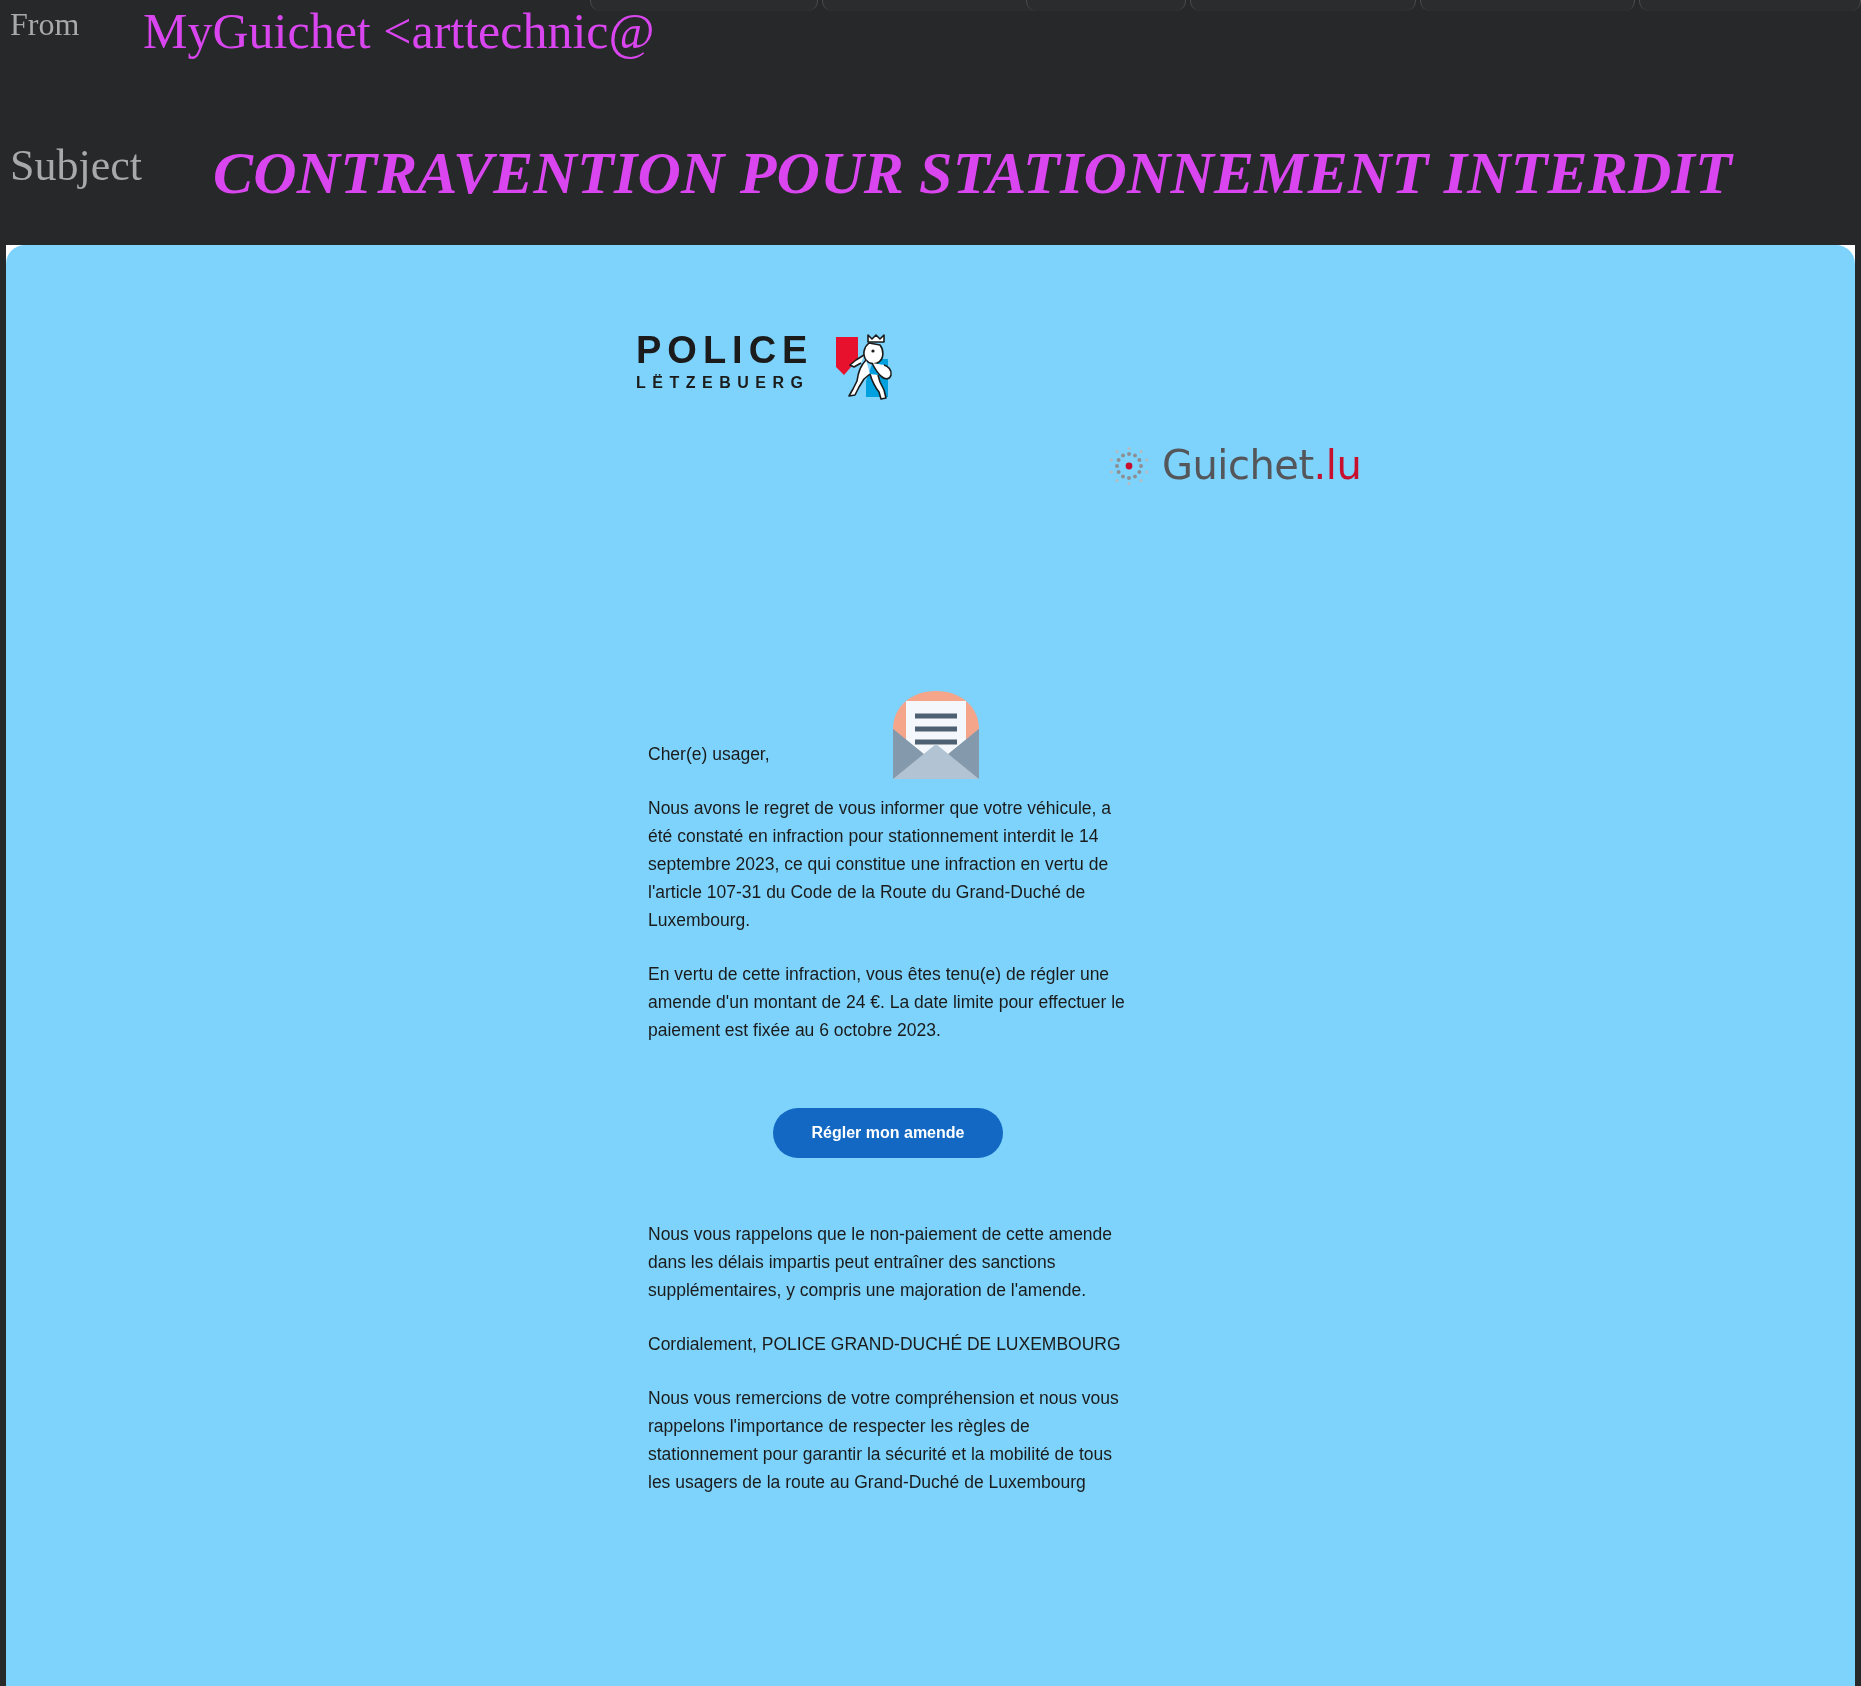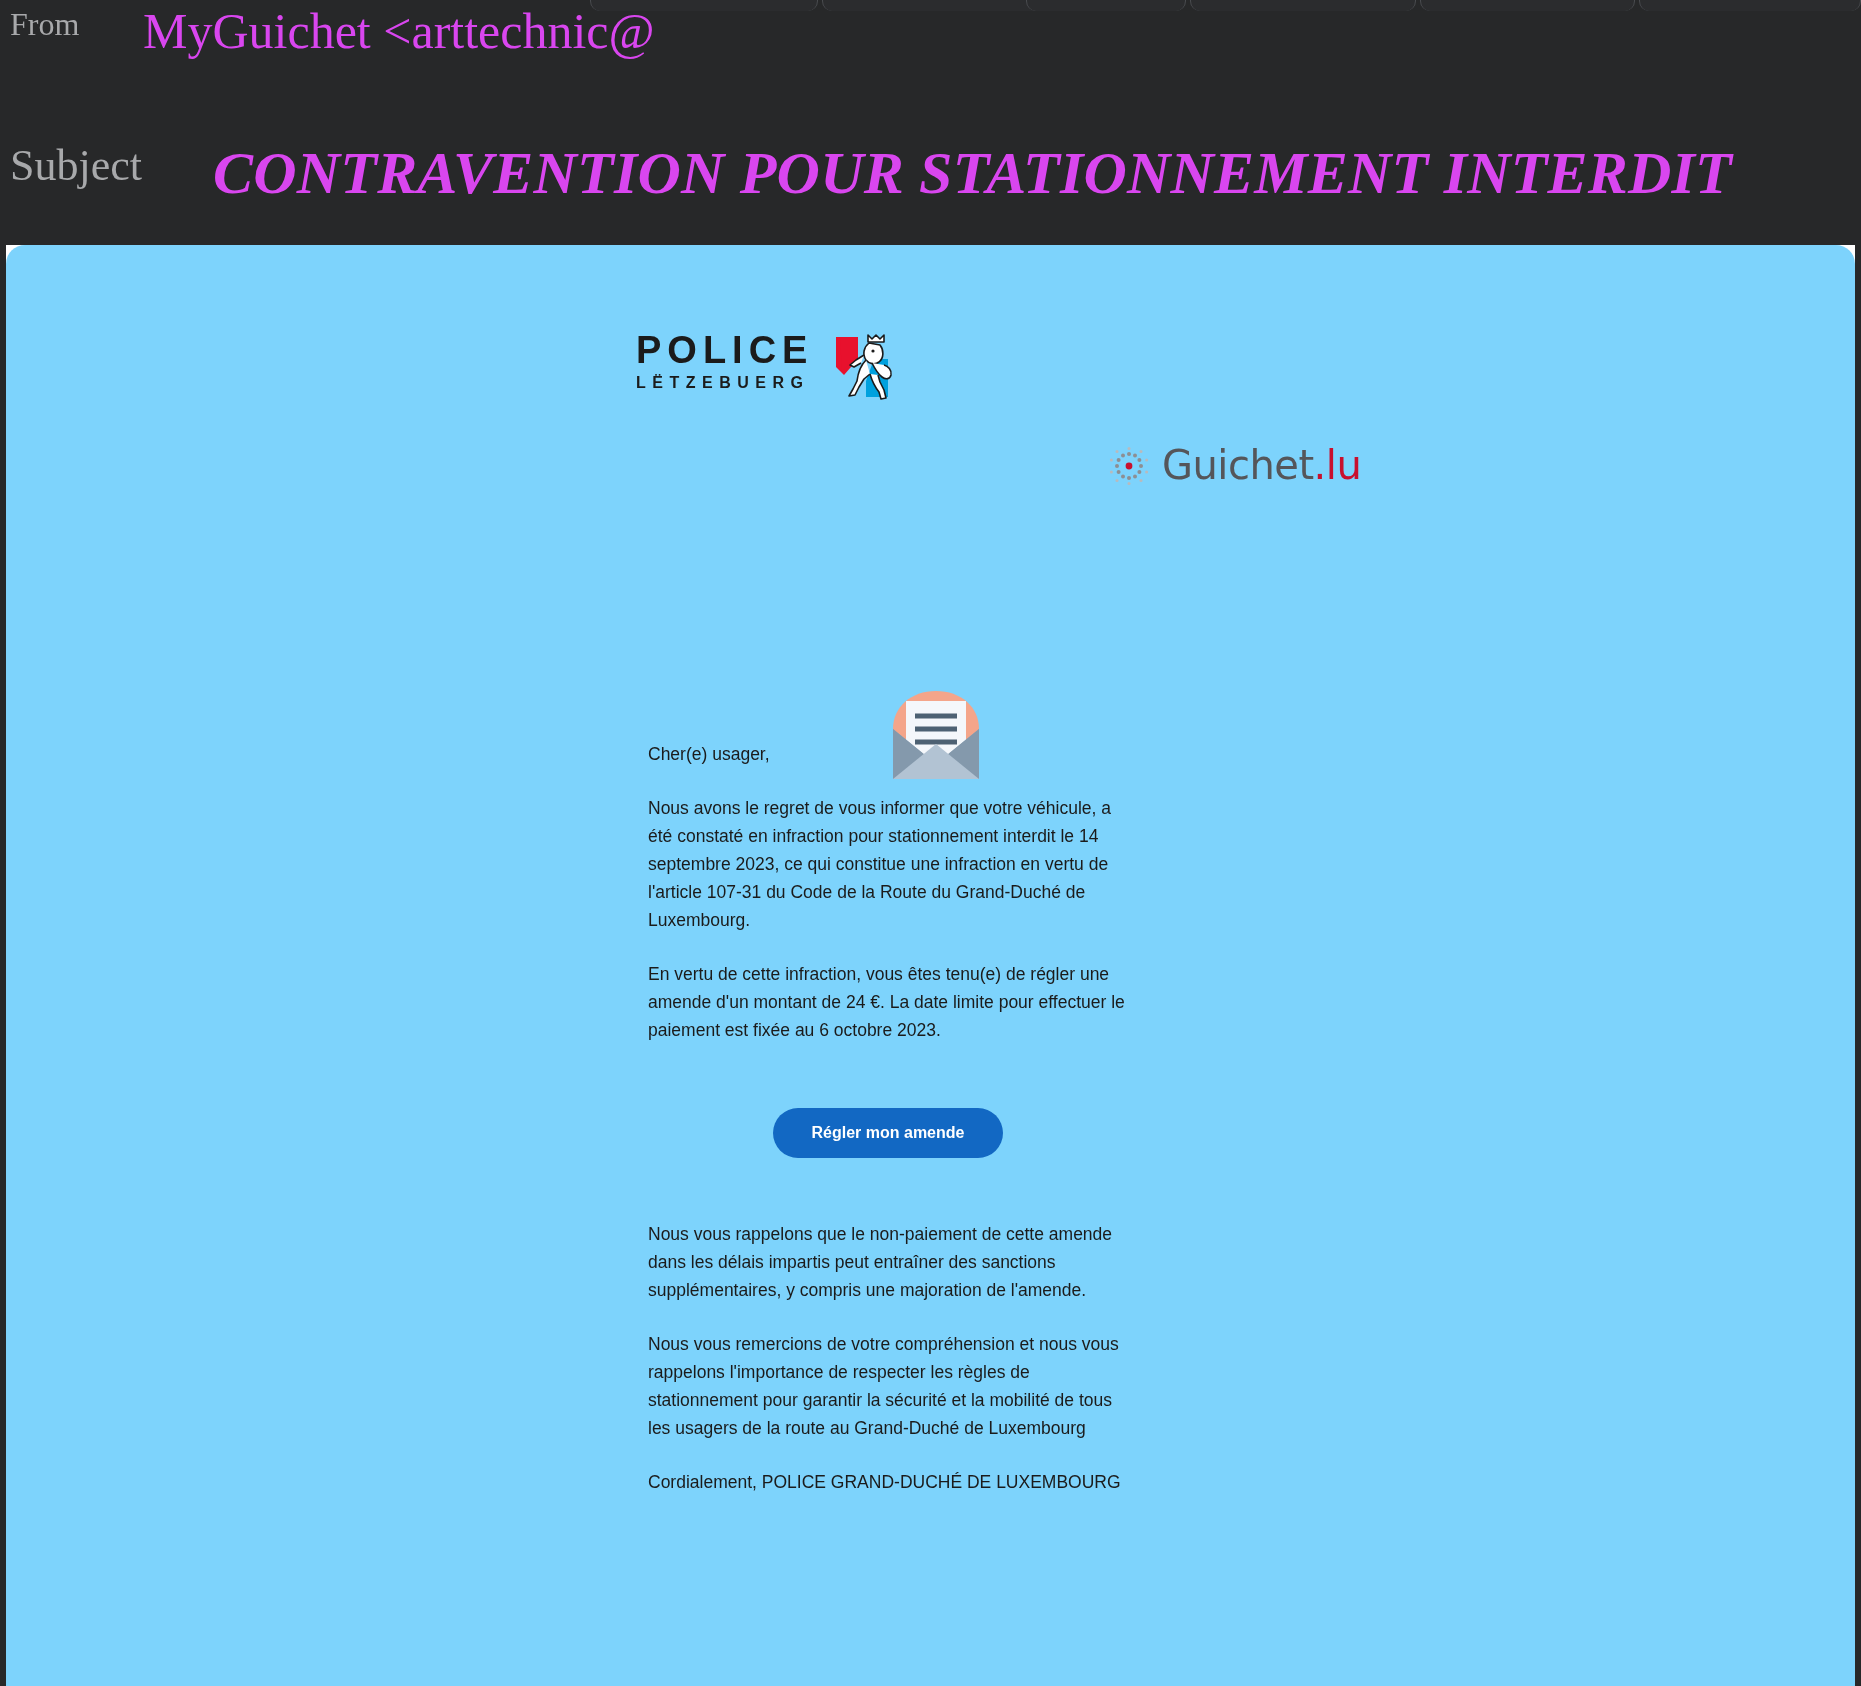--- a/index.html
+++ b/index.html
@@ -232,18 +232,18 @@
     <div class="content">
       <p class="para">Cher(e) usager,</p>
       <p class="para">Nous avons le regret de vous informer que votre véhicule, a été constaté en infraction pour stationnement interdit le 14 septembre 2023, ce qui constitue une infraction en vertu de l'article 107-31 du Code de la Route du Grand-Duché de Luxembourg.</p>
       <p class="para">En vertu de cette infraction, vous êtes tenu(e) de régler une amende d'un montant de 24 €. La date limite pour effectuer le paiement est fixée au 6 octobre 2023.</p>
 
       <div class="cta-wrap">
         <button class="cta-button">Régler mon amende</button>
       </div>
 
       <p class="para">Nous vous rappelons que le non-paiement de cette amende dans les délais impartis peut entraîner des sanctions supplémentaires, y compris une majoration de l'amende.</p>
+      <p class="para signoff">Cordialement, POLICE GRAND-DUCHÉ DE LUXEMBOURG</p>
       <p class="para tight">Nous vous remercions de votre compréhension et nous vous rappelons l'importance de respecter les règles de stationnement pour garantir la sécurité et la mobilité de tous les usagers de la route au Grand-Duché de Luxembourg</p>
-      <p class="para signoff">Cordialement, POLICE GRAND-DUCHÉ DE LUXEMBOURG</p>
     </div>
 
   </div>
 </div>
 
 </body></html>

